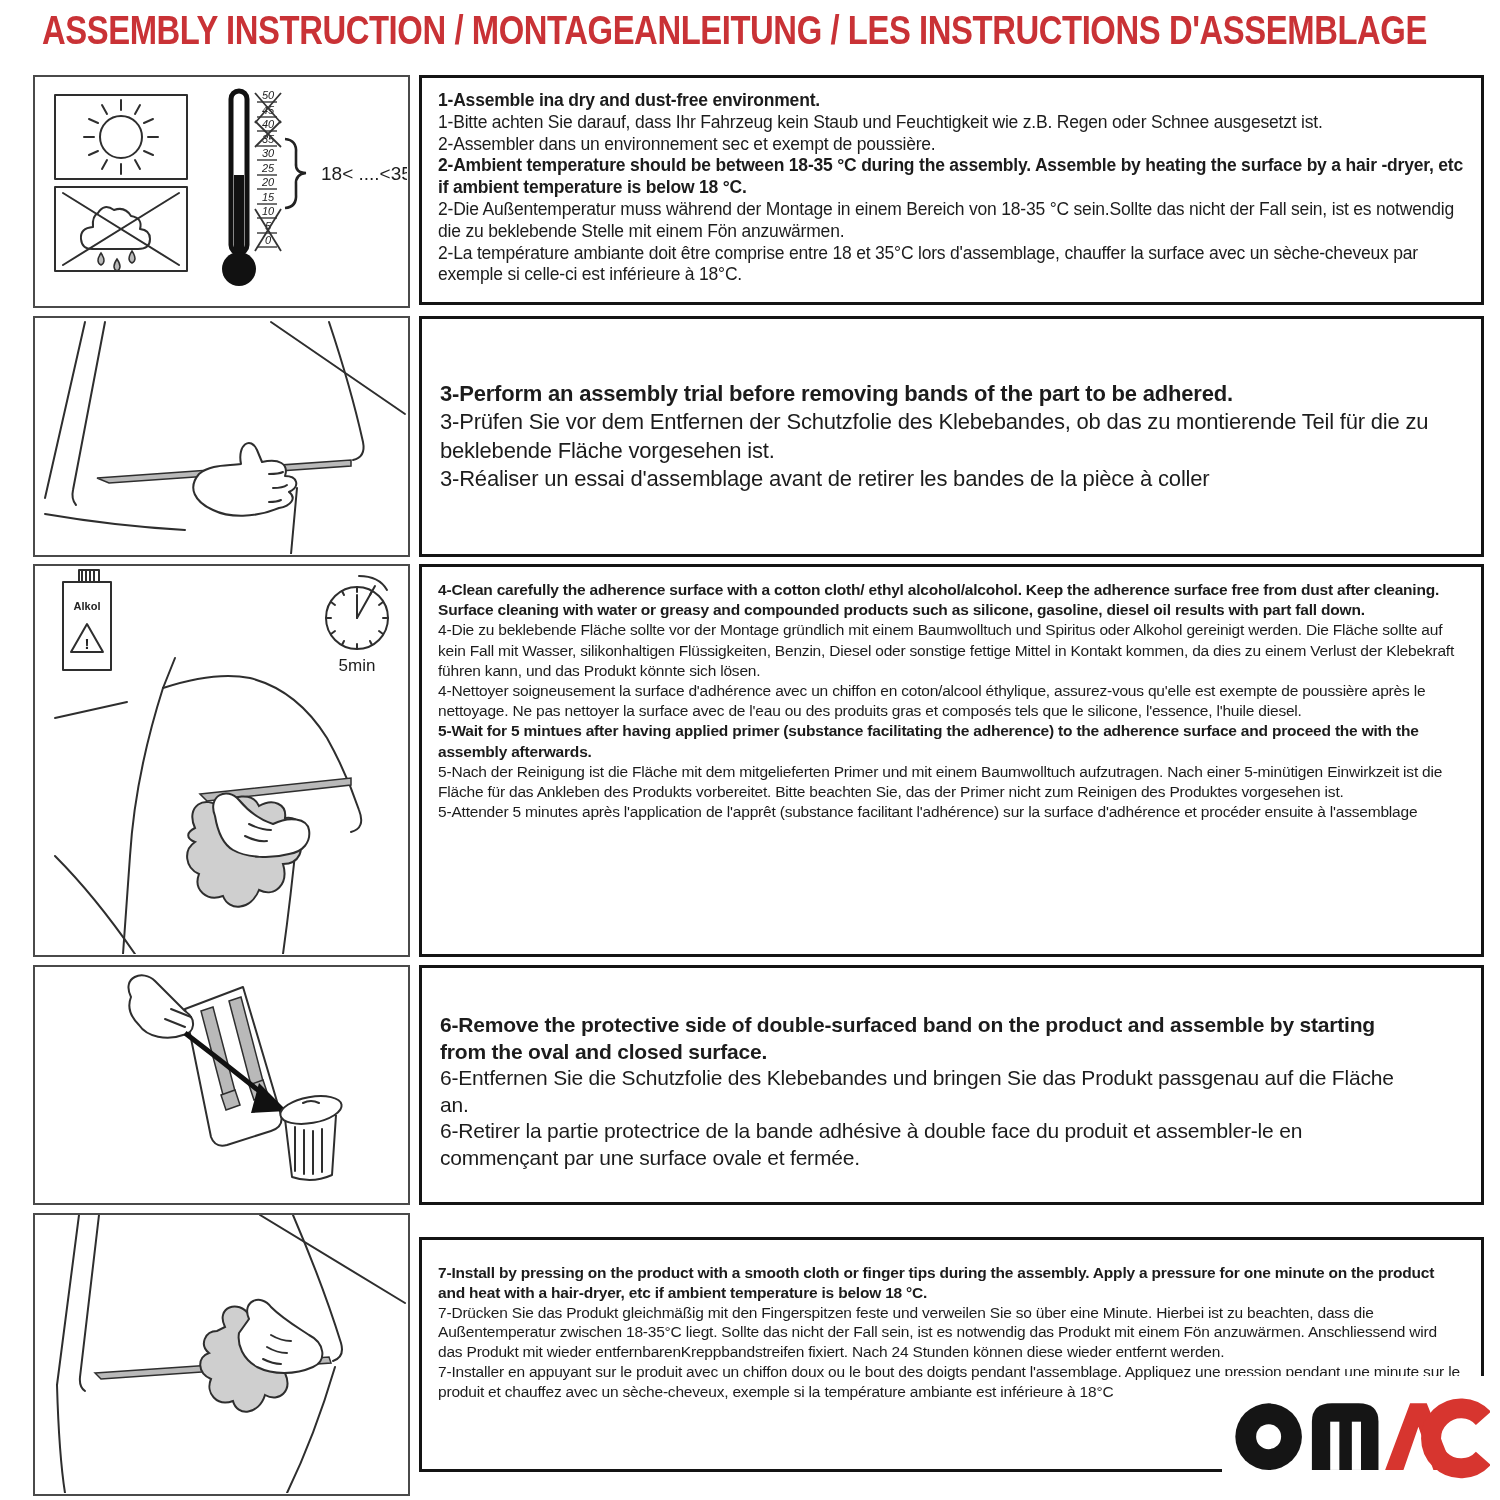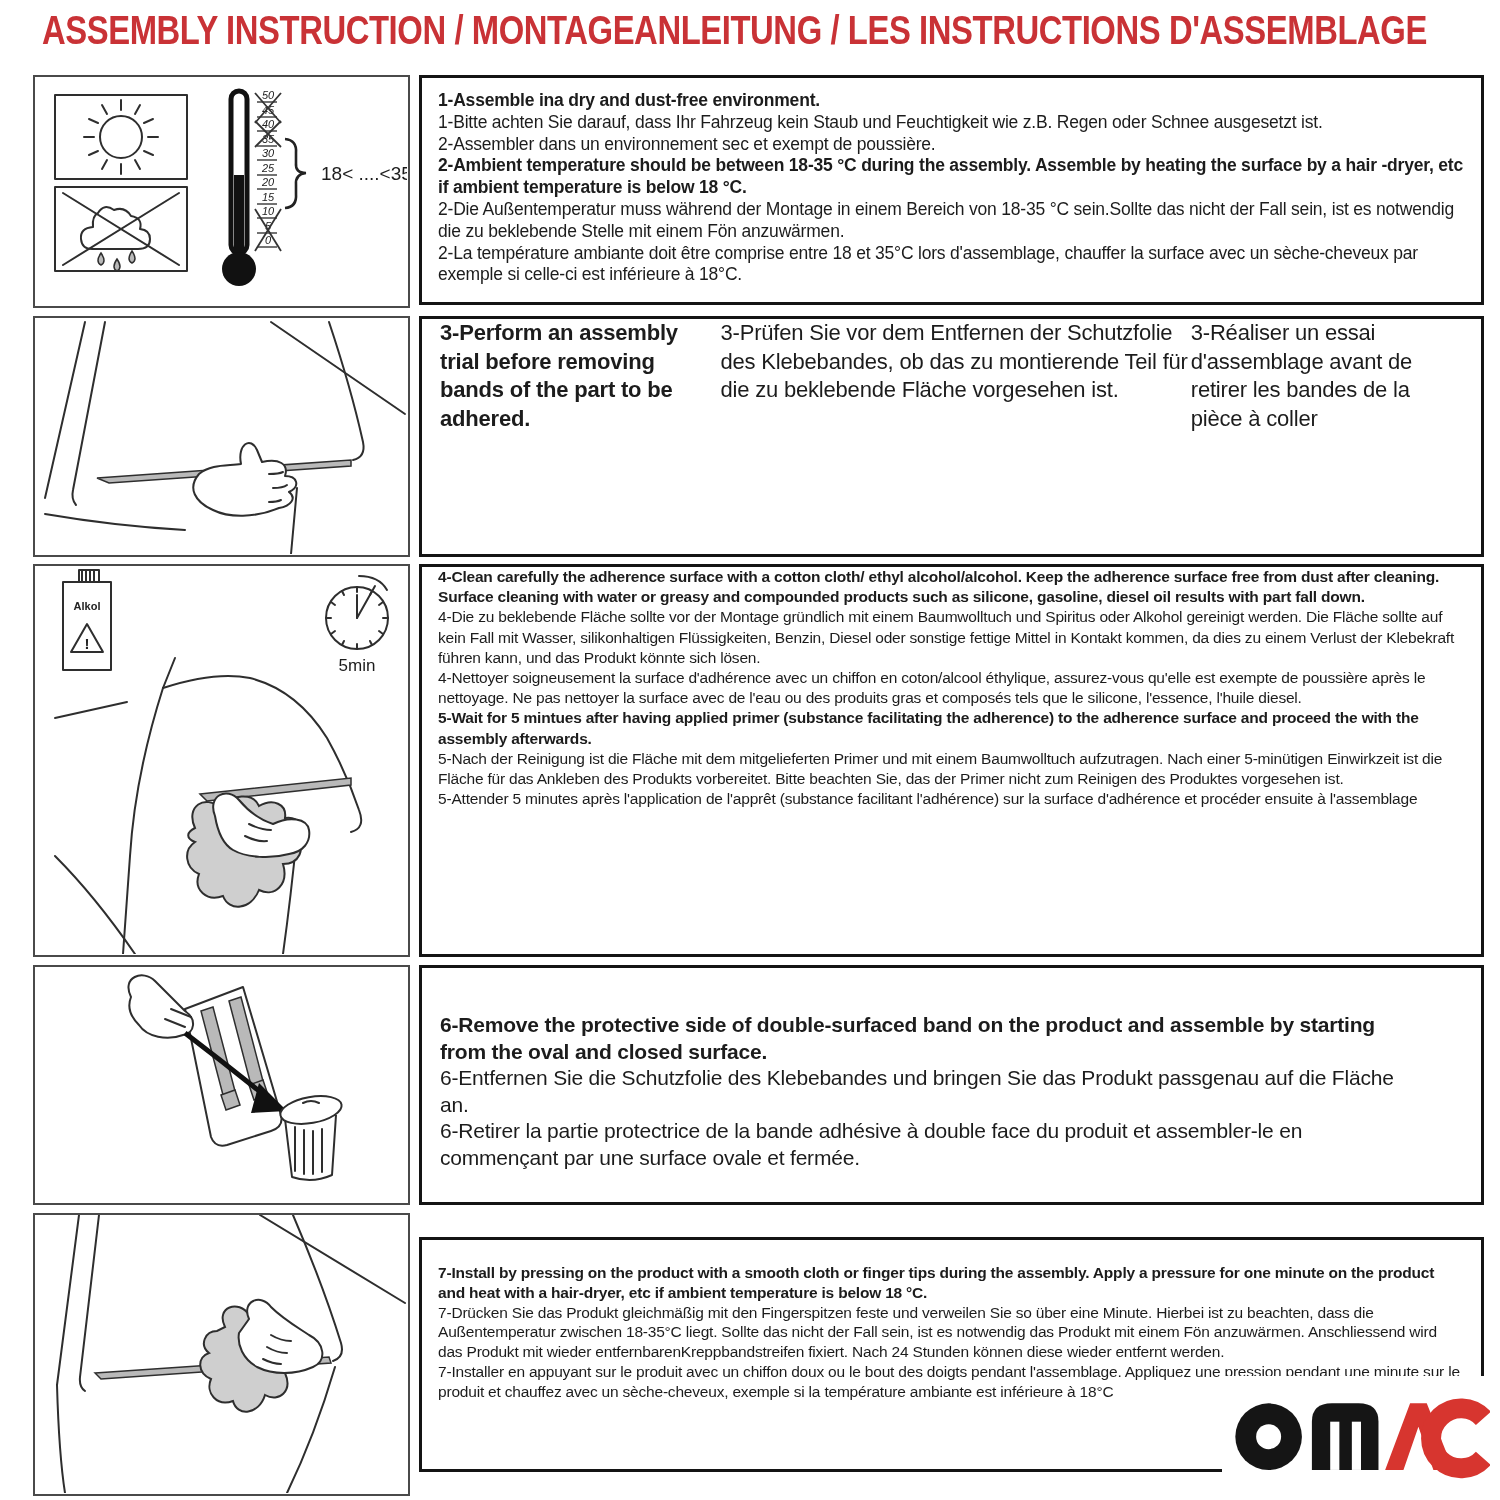--- a/index.html
+++ b/index.html
@@ -19,23 +19,23 @@
   }
   .txt-box{
     position:absolute;background:#fff;border:3px solid #141414;box-sizing:border-box;
     overflow:hidden;
   }
   .txt-box p{margin:0;letter-spacing:-0.2px;}
   .bold{font-weight:bold;}
   
   .s-a{padding:12px 16px 0 16px;}
   .s-a p{font-size:17.5px;line-height:21.8px;}
-  .s-b{display:flex;flex-direction:row;justify-content:center;padding:0 18px;}
+  .s-b{display:flex;flex-direction:column;justify-content:center;padding:0 18px;}
   .s-b p{font-size:22px;line-height:28.5px;}
-  .s-c{padding:0 16px 0 16px;}
+  .s-c{padding:13px 16px 0 16px;}
   .s-c p{font-size:15.5px;line-height:20.2px;}
   .s-d{padding:44px 18px 0 18px;}
   .s-d p{font-size:21px;line-height:26.5px;max-width:985px;}
   .s-e{padding:23px 16px 0 16px;}
   .s-e p{font-size:15.5px;line-height:19.8px;}
   .gap-a{margin-top:22px;}
   .gap-c{margin-top:20px;}
   .logo-wrap{
     position:absolute;left:1222px;top:1376px;width:272px;height:118px;
     background:#ffffff;display:flex;align-items:center;justify-content:flex-start;

